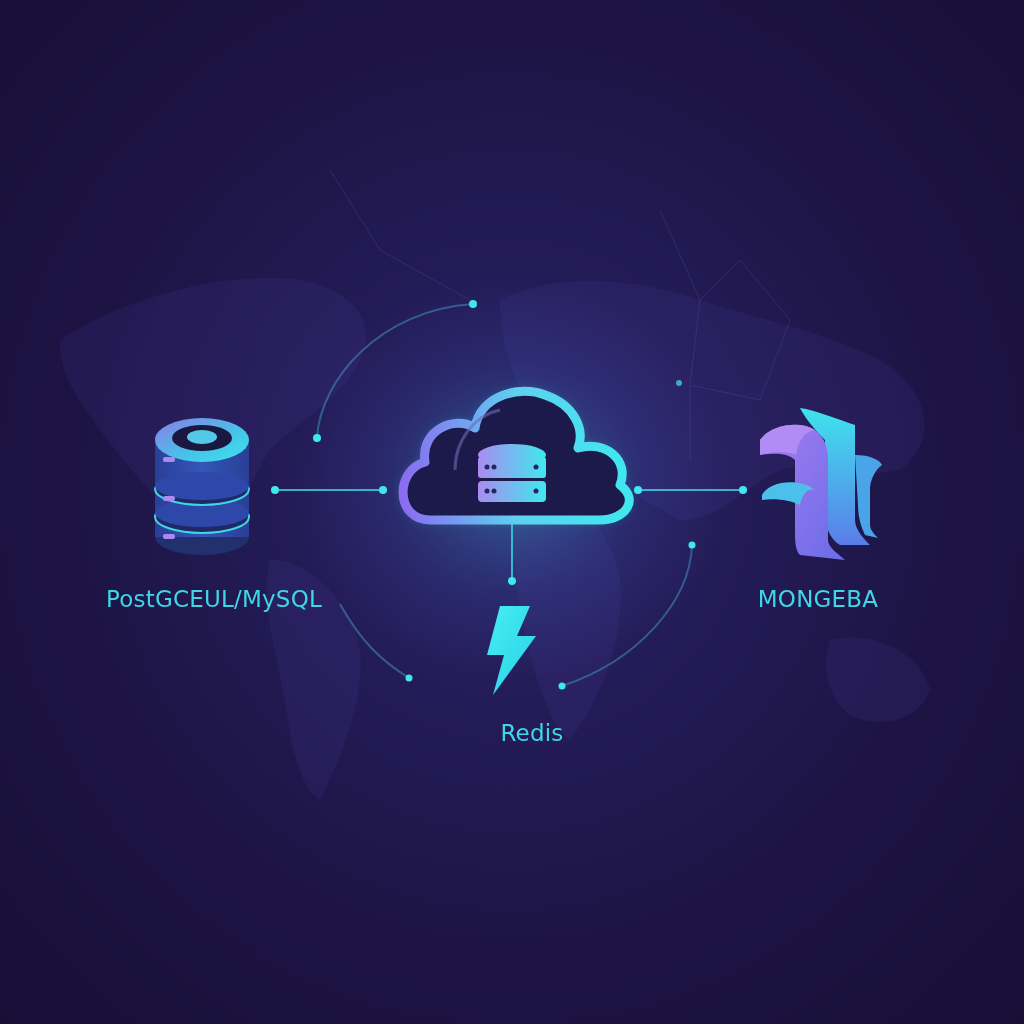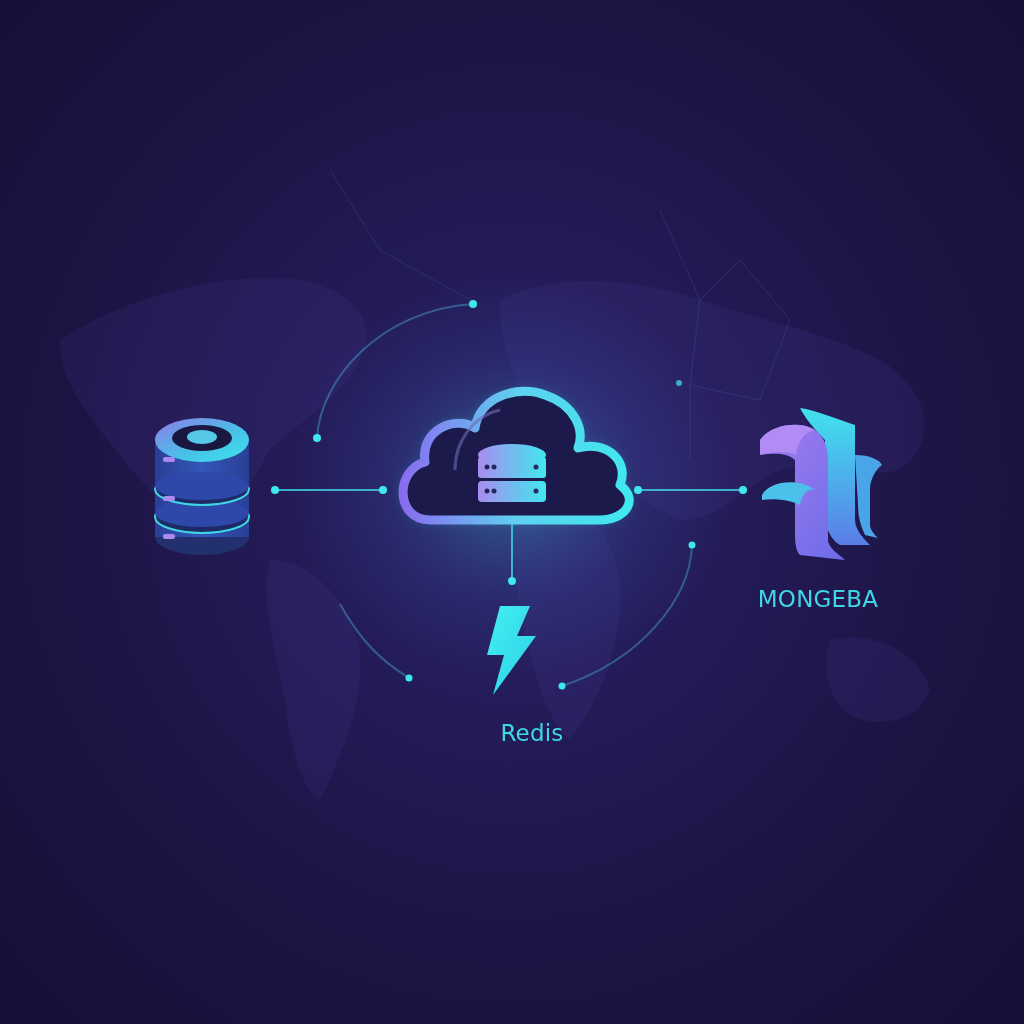--- a/index.html
+++ b/index.html
@@ -156,15 +156,16 @@
     <path d="M760 440 C770 425 800 420 815 430 C825 438 828 448 828 460 L828 540 C828 548 840 555 845 560 L800 555 C795 550 795 540 795 530 L795 460 C790 455 780 452 760 455 Z" fill="url(#docGrad)"></path>
     <path d="M760 440 C770 425 800 420 815 430 C805 432 798 440 796 455 C790 452 775 450 760 455 Z" fill="#b08cf4"></path>
     <path d="M762 495 C770 480 800 478 815 490 C808 488 802 494 800 505 C790 500 775 498 762 500 Z" fill="#4ac0ea"></path>
   </g>
 
   <g>
     <path d="M500 606 L530 606 L517 636 L536 636 L493 695 L504 655 L487 655 Z" fill="url(#bolt)"></path>
   </g>
 </svg>
 
+<div class="label" style="left:214px; top:586px;">PostGCEUL/MySQL</div>
 <div class="label" style="left:818px; top:586px;text-align:right;">MONGEBA</div>
 <div class="label" style="left:532px; top:720px;">Redis</div>
 </div>
 
 </body></html>

